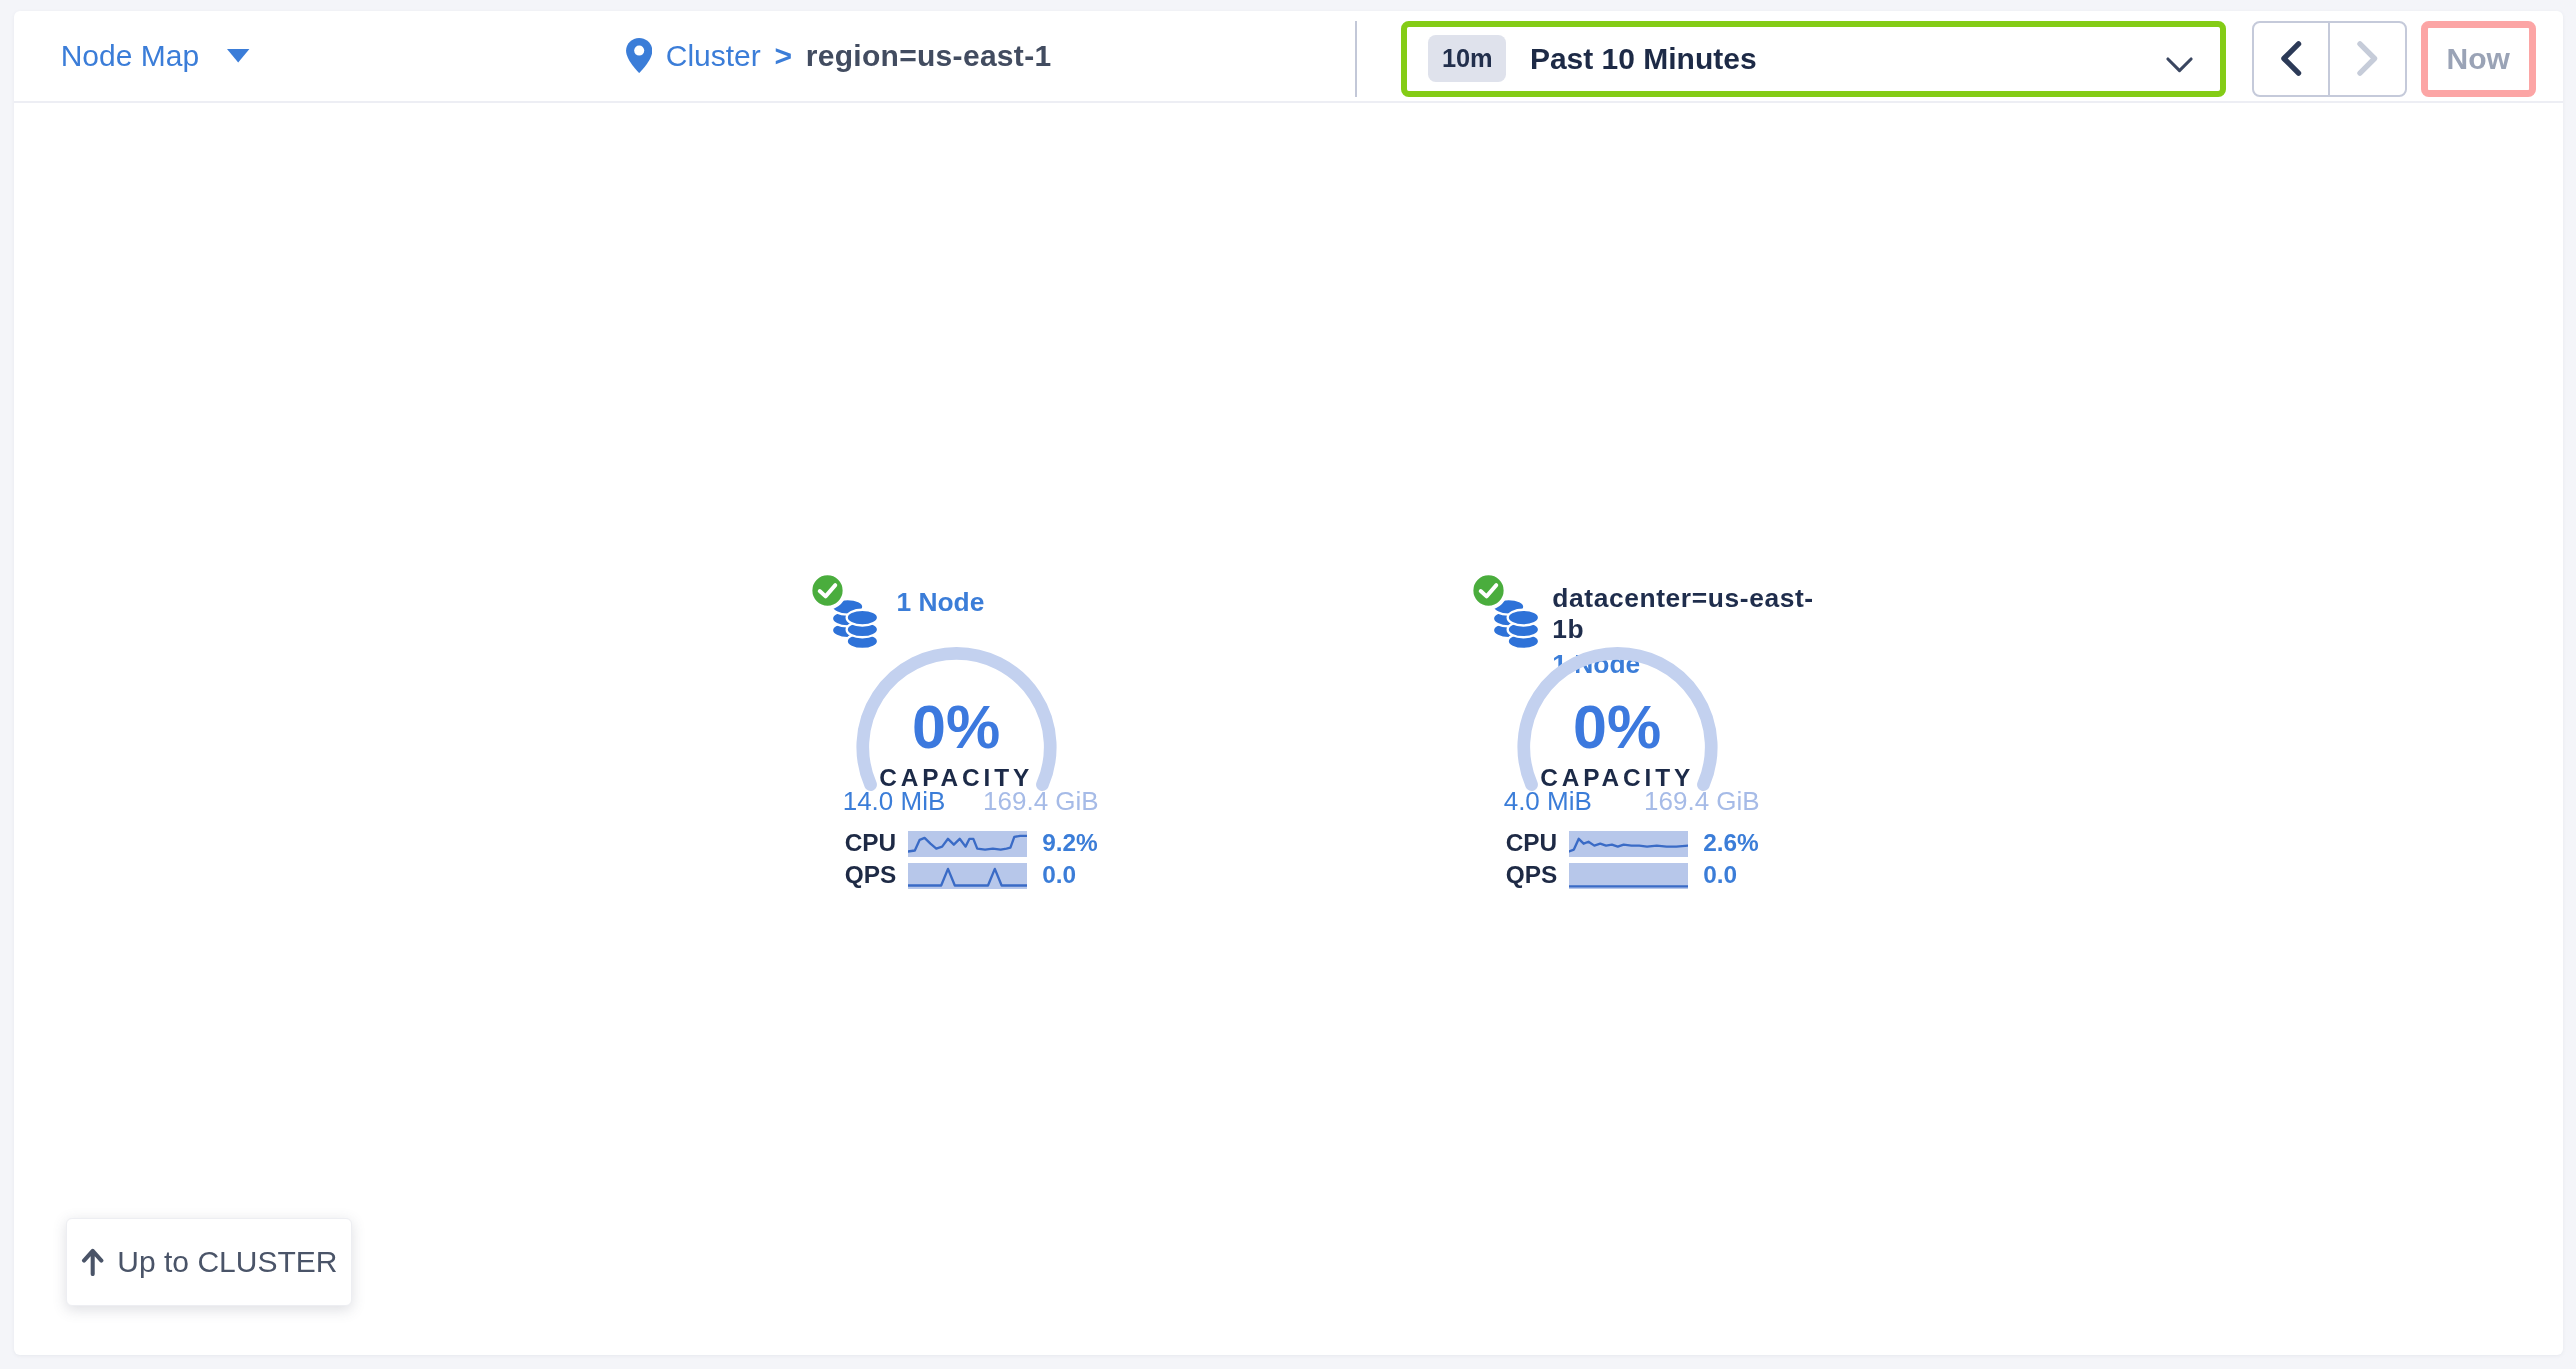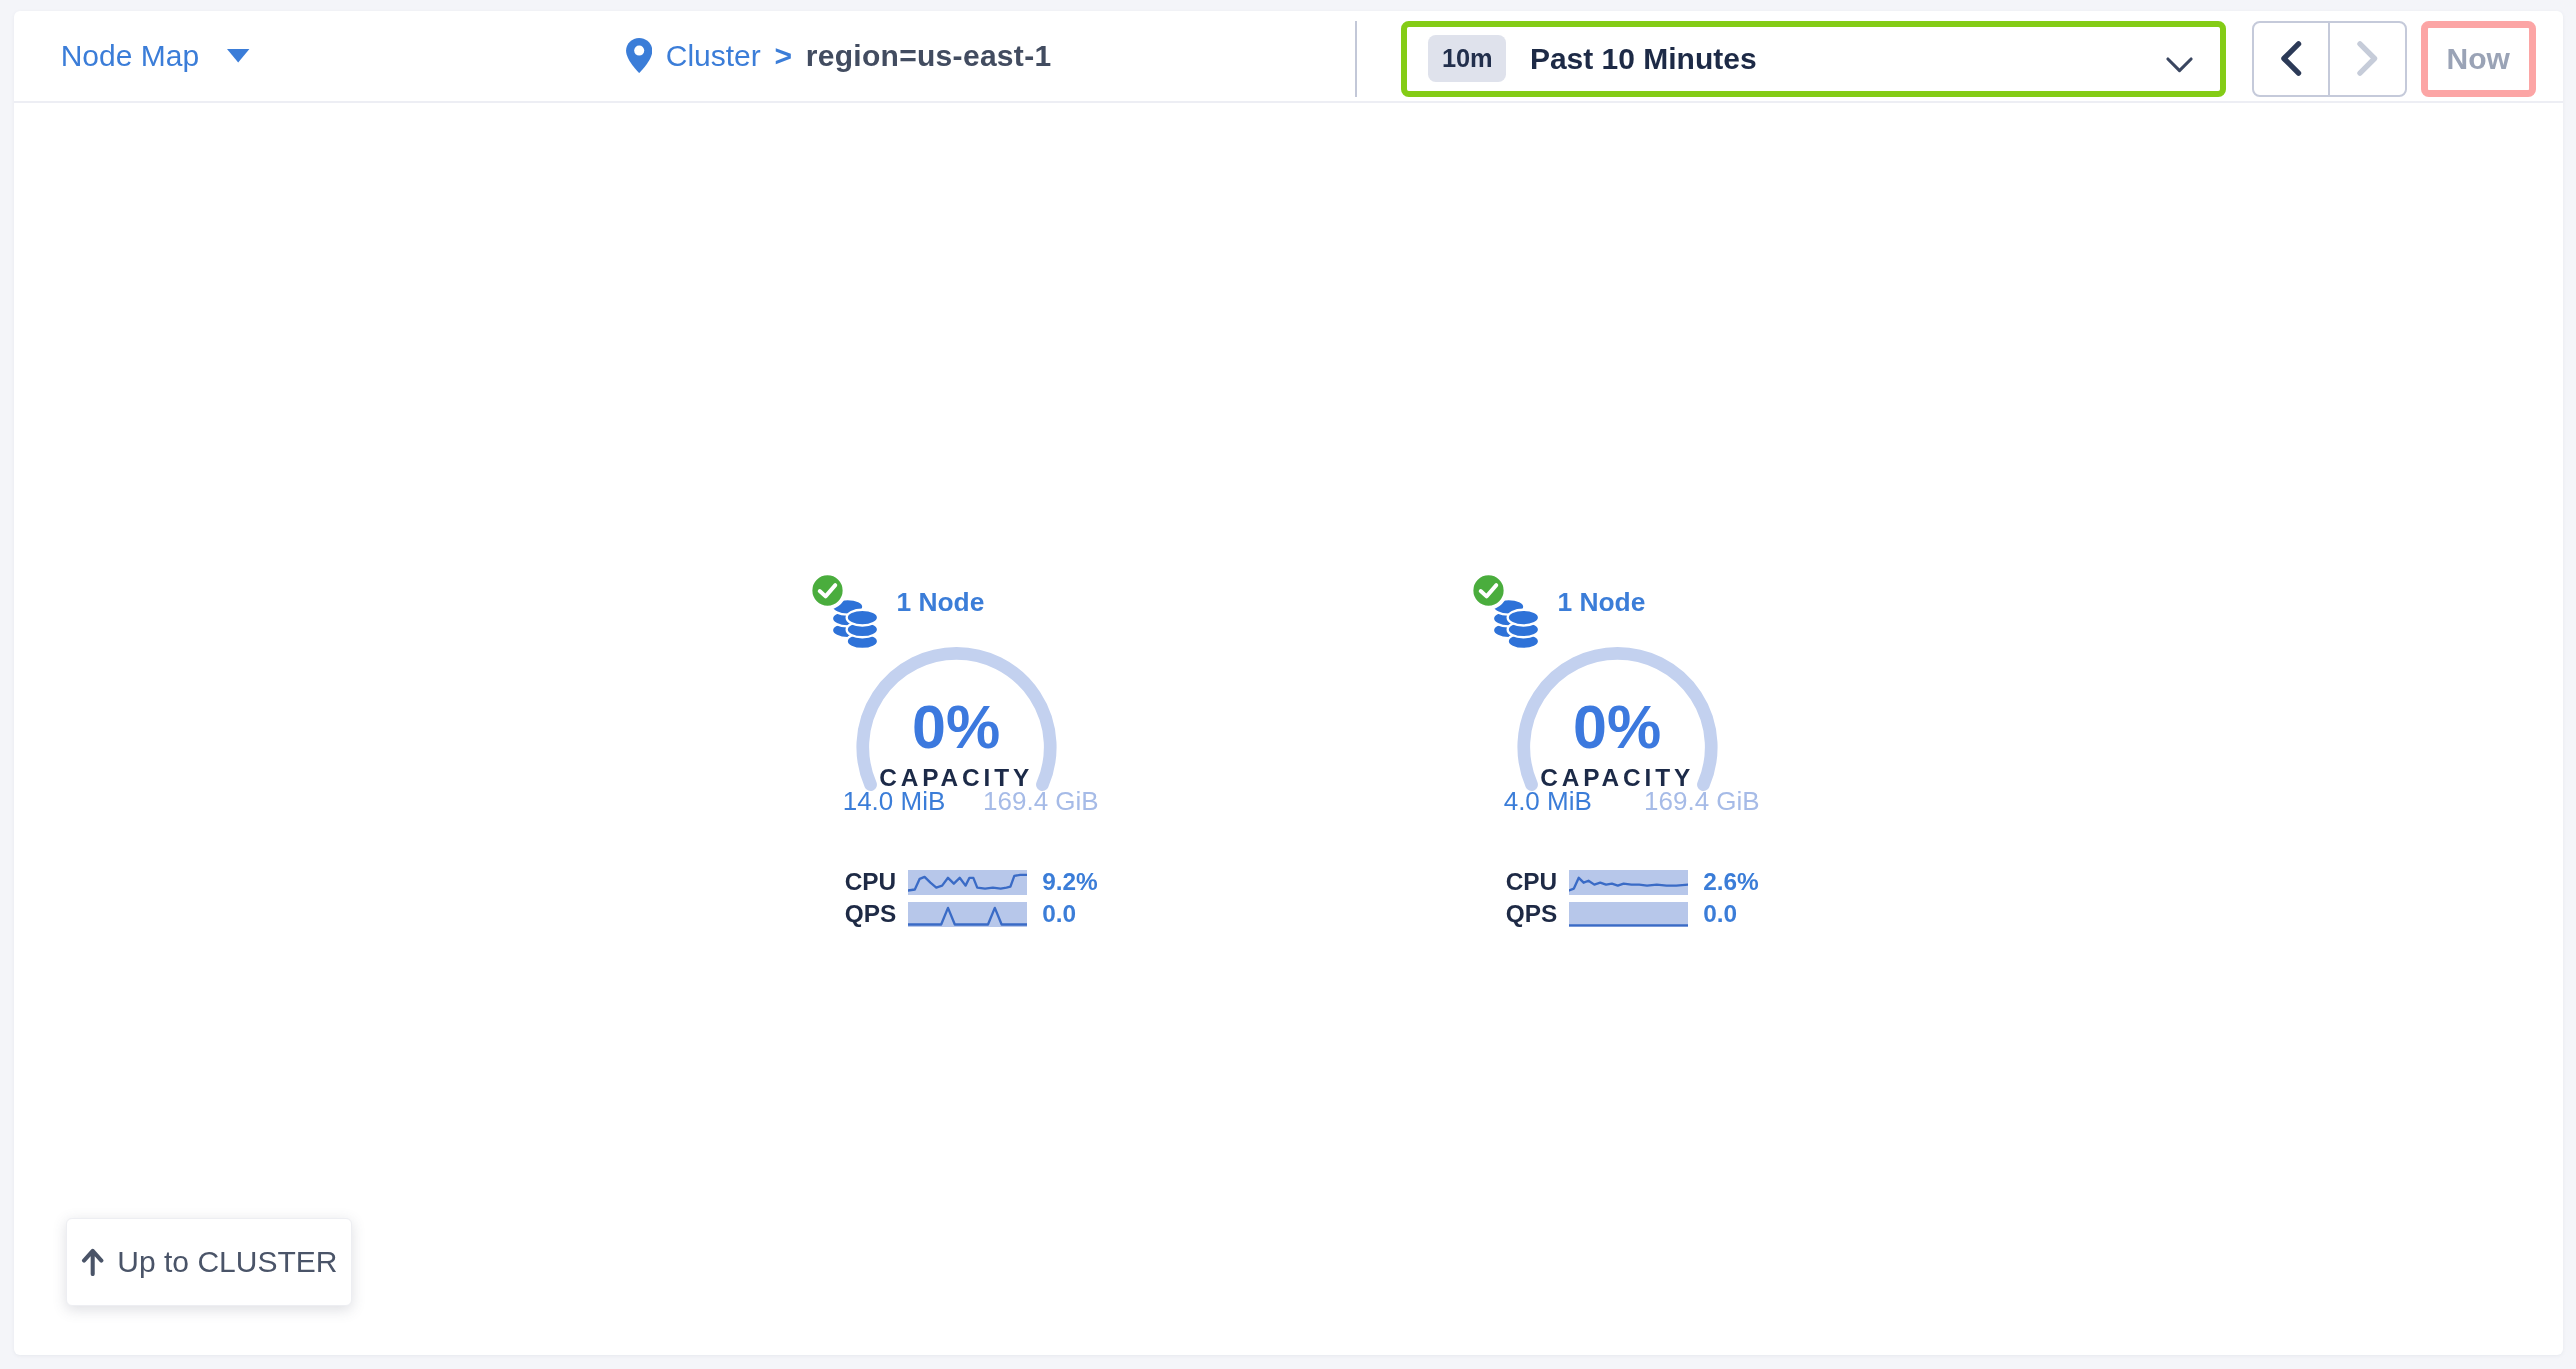--- a/index.html
+++ b/index.html
@@ -50,21 +50,21 @@
   .dc-nodes { font-size:26.4px; font-weight:bold; color:#3b7dd8; margin-top:3.9px; line-height:31px; }
   .gauge { position:absolute; left:102px; top:74px; }
   .dc-pct { position:absolute; left:0; width:411px; top:125px; text-align:center;
     font-size:61px; font-weight:bold; color:#3c79de; line-height:65px; }
   .dc-cap { position:absolute; left:0; width:411px; top:194px; text-align:center;
     font-size:24.4px; font-weight:bold; letter-spacing:3.9px; color:#1c2a48; }
   .dc-usage { position:absolute; left:92px; top:216px; width:256px; display:flex;
     justify-content:space-between; font-size:26px;align-items:flex-end; }
   .dc-used { color:#3b7dd8; }
   .dc-total { color:#a6bbe7; }
-  .dc-row { position:absolute; left:94px; height:27px; display:flex; align-items:center;margin-top:39px; }
+  .dc-row { position:absolute; left:94px; height:27px; display:flex; align-items:flex-end; }
   .dc-row.cpu { top:260px; }
   .dc-row.qps { top:292px; }
   .dc-rowlabel { width:57px; font-size:24.4px; font-weight:bold; color:#1e2a45; }
   .spark { width:119px; height:25.4px; background:#b7c7ea; margin-left:5.9px; display:block; }
   .spark svg { display:block; width:100%; height:100%; }
   .dc-rowval { margin-left:15.6px; font-size:24.4px; font-weight:bold; color:#3b7dd8; }
   
   .up-btn { position:absolute; left:52px; top:1207px; width:286px; height:88px; background:#fff;
     border:1px solid #edeef2; border-radius:5.9px; box-shadow:0 3.9px 13.7px rgba(70,80,100,.18);
     display:flex; align-items:center; justify-content:center; gap:12px;
@@ -185,20 +185,21 @@
             <ellipse cx="33" cy="35" rx="16" ry="8"></ellipse>
             <ellipse cx="33" cy="23" rx="16" ry="8"></ellipse>
           </g>
         </svg>
         <svg class="check-icon" width="41" height="41" viewBox="0 0 42 42">
           <circle cx="21" cy="21" r="17.5" fill="#4aad3d" stroke="#ffffff" stroke-width="4"></circle>
           <polyline points="13,21.5 19,27 29,15.5" stroke="#ffffff" stroke-width="4" fill="none" stroke-linecap="round" stroke-linejoin="round"></polyline>
         </svg>
       </div>
       <div class="dc-titles">
+        <div class="dc-title">datacenter=us-east-1b</div>
         <div class="dc-nodes">1 Node</div>
       </div>
     </div>
     <svg class="gauge" width="207" height="207" viewBox="0 0 212 212">
       <path d="M 18 144 A 96 96 0 1 1 194 144" fill="none" stroke="#c3d1ef" stroke-width="13" stroke-linecap="round"></path>
     </svg>
     <div class="dc-pct">0%</div>
     <div class="dc-cap">CAPACITY</div>
     <div class="dc-usage">
       <span class="dc-used">4.0 MiB</span>

